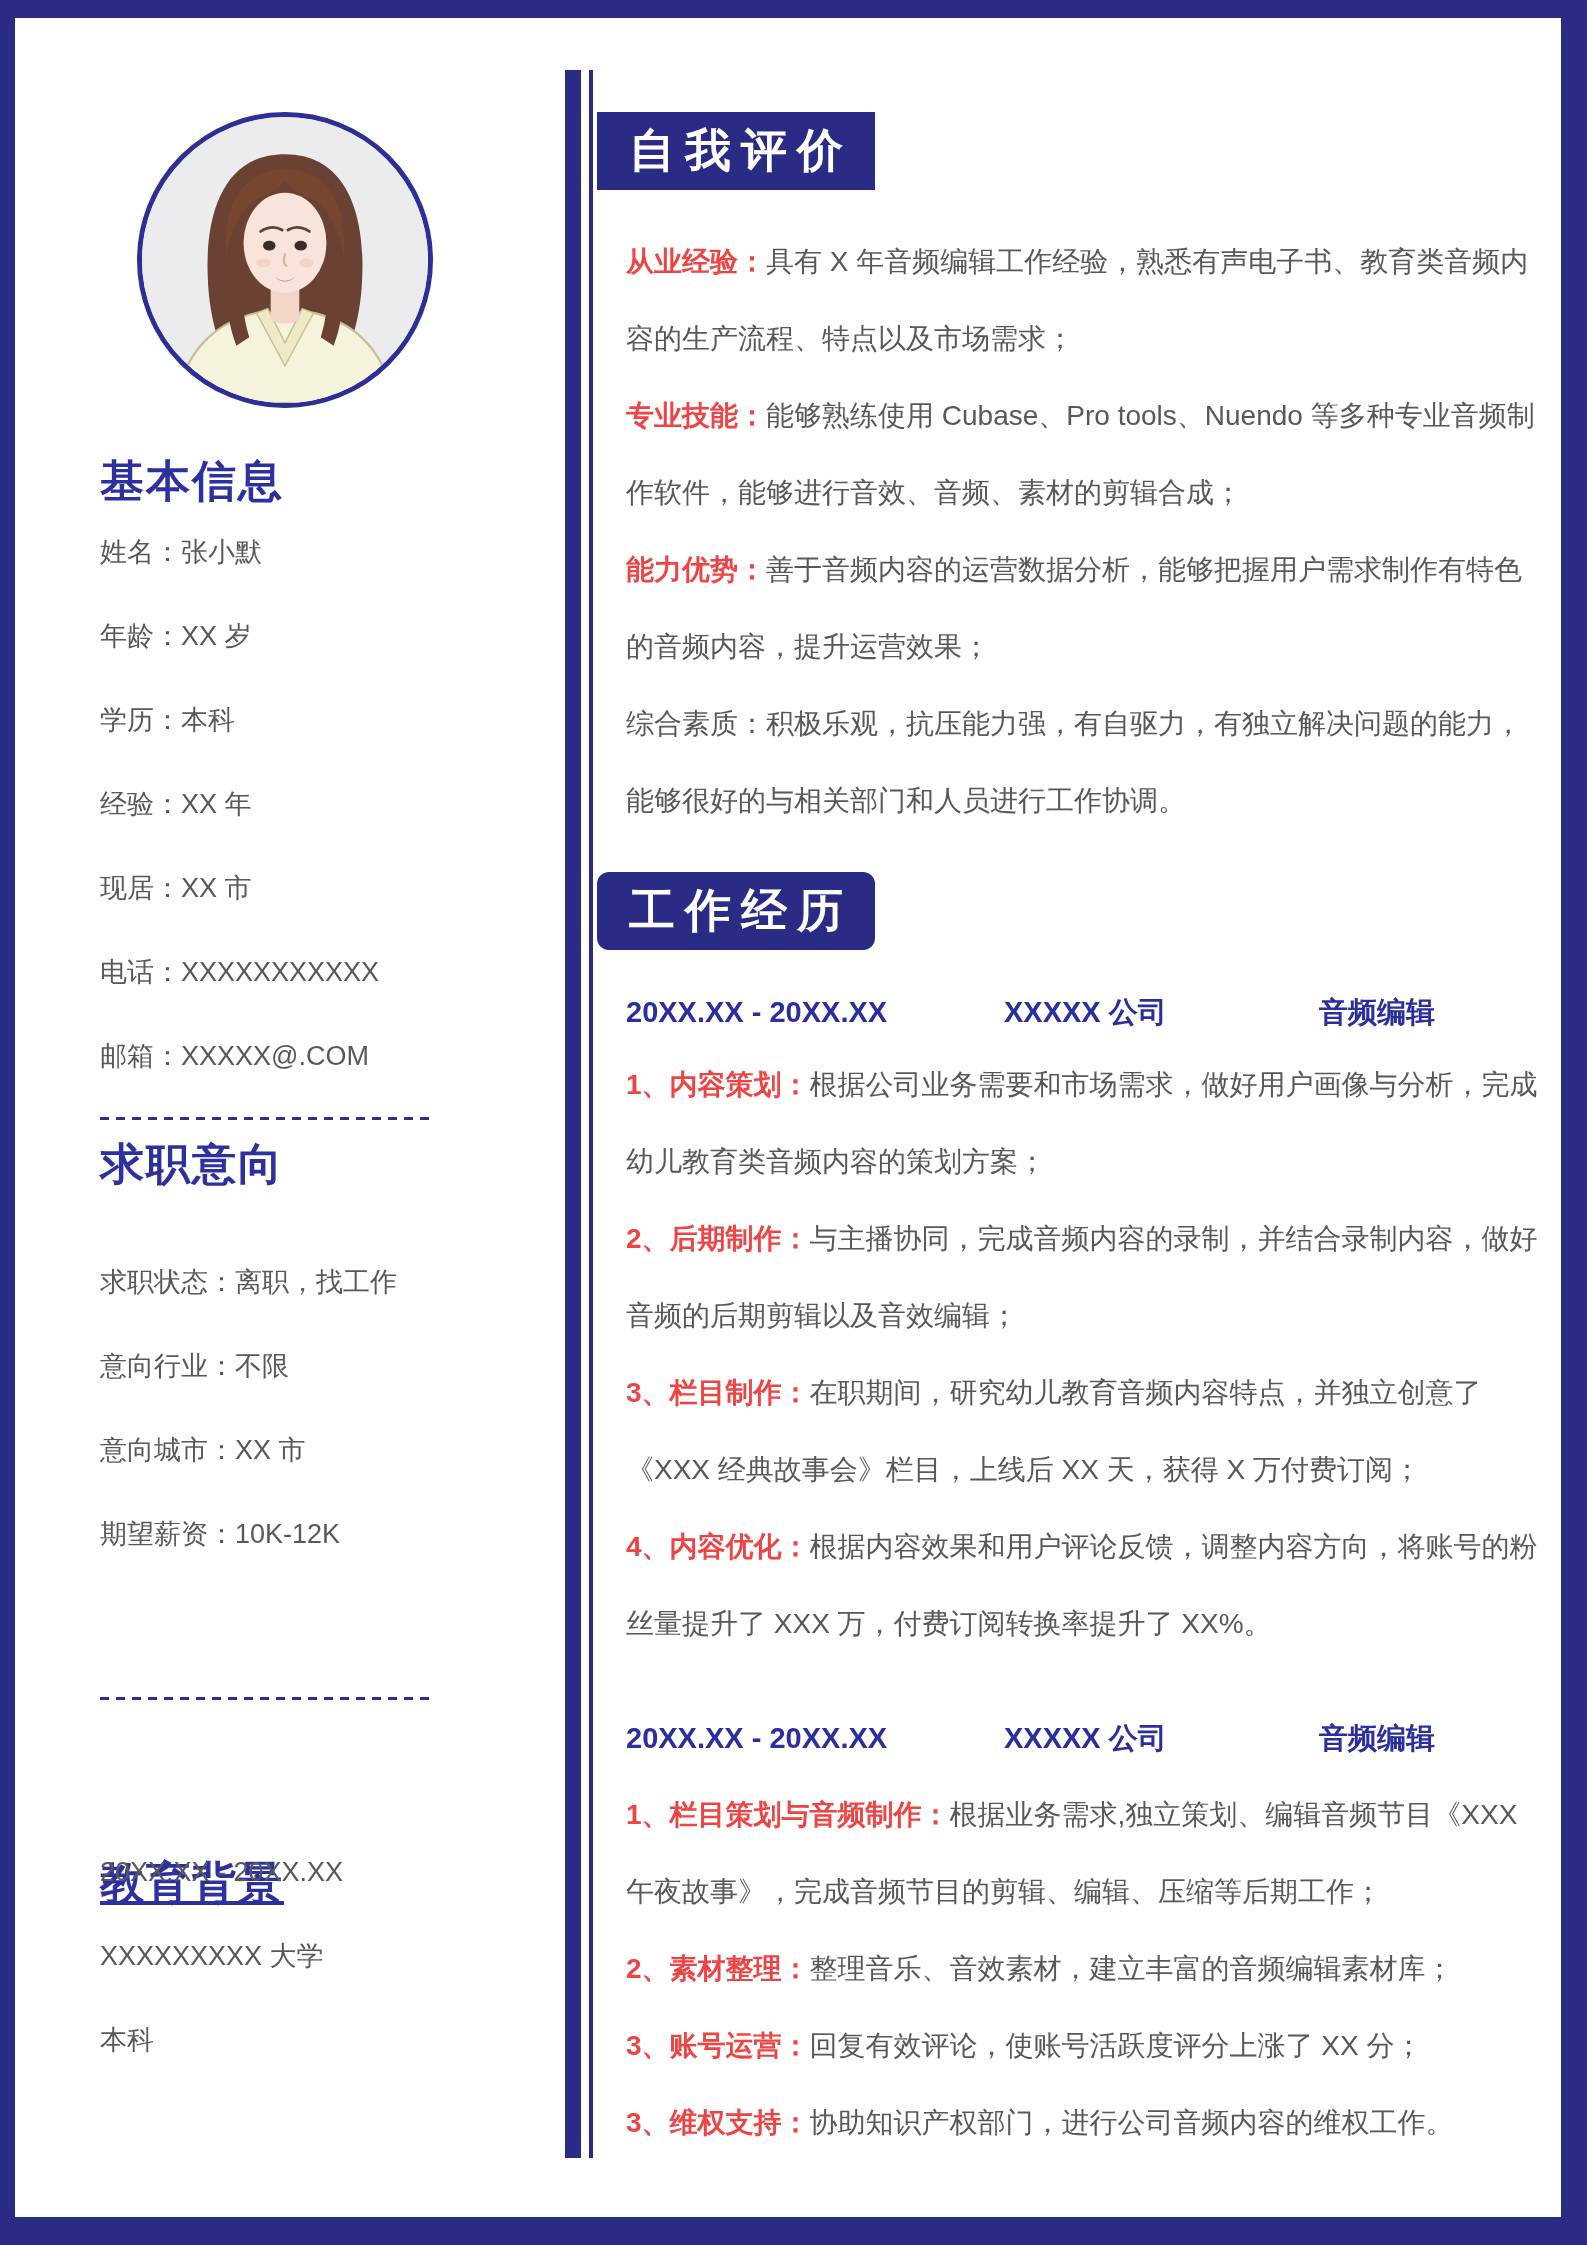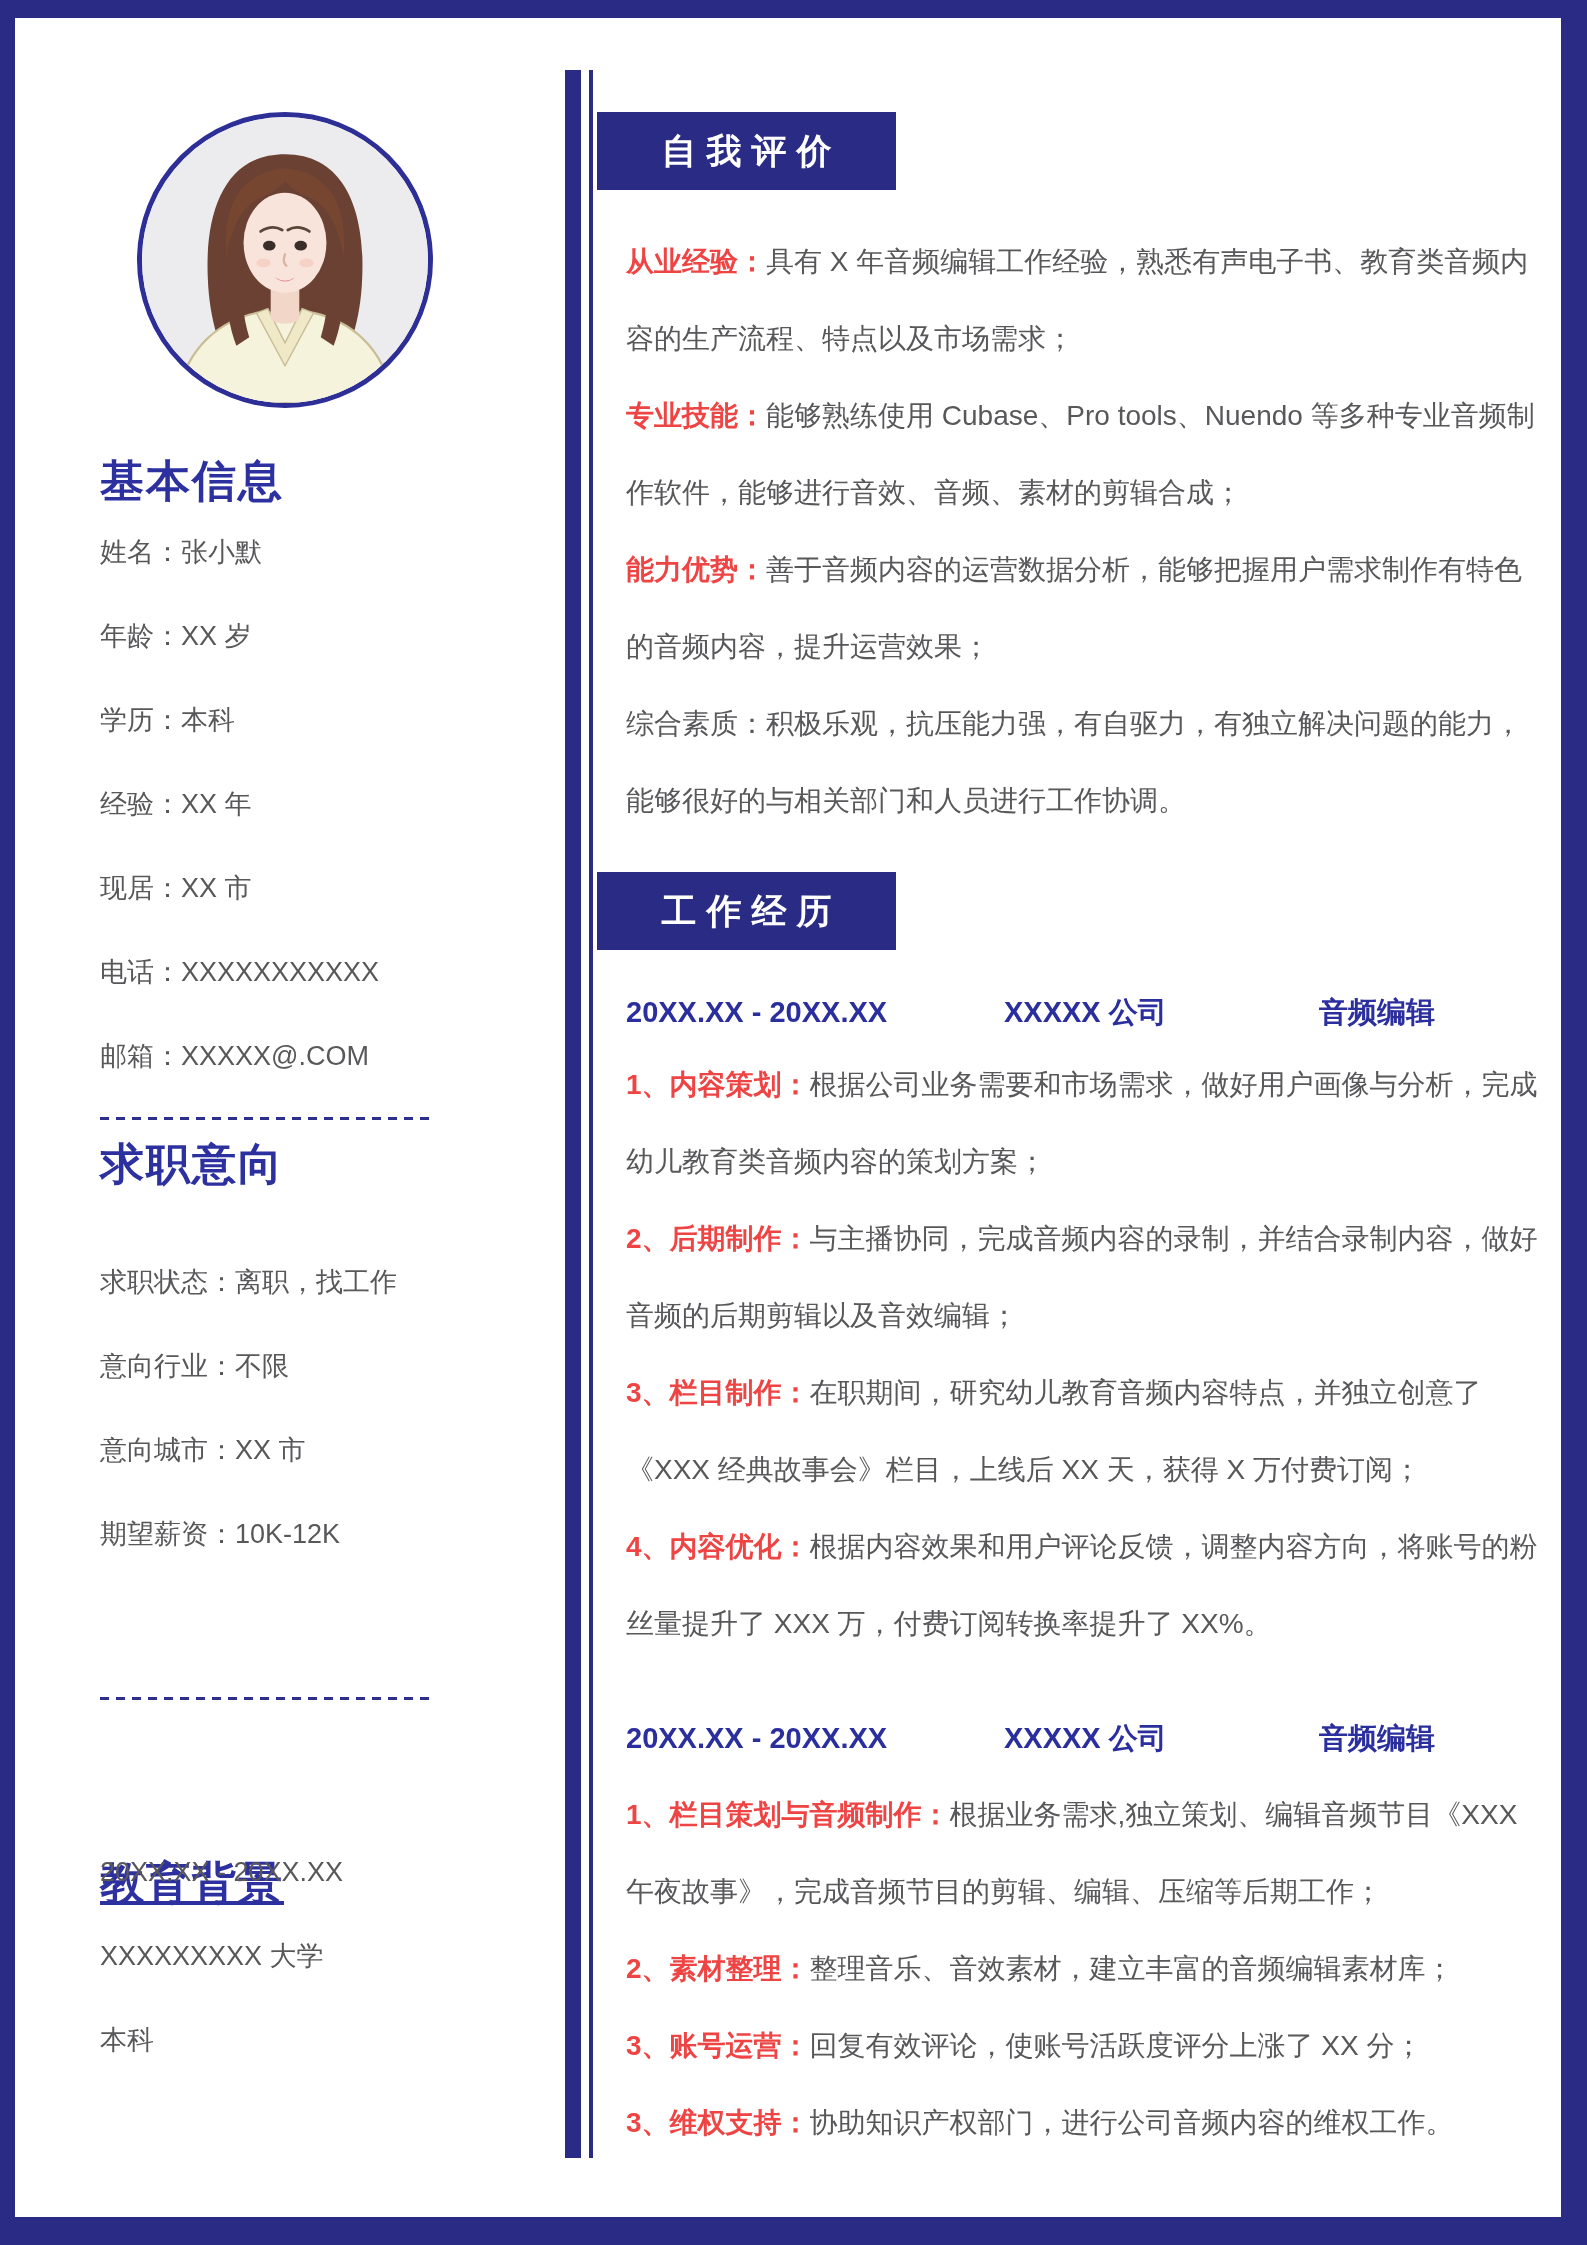--- a/index.html
+++ b/index.html
@@ -28,22 +28,22 @@
   .side-item{height:84px;line-height:84px;font-size:27px;color:#58585b;white-space:nowrap;}
   .dashed{
     position:absolute;left:100px;width:332px;height:3px;
     background:repeating-linear-gradient(90deg,#2c2f8e 0 9px,transparent 9px 16px);
   }
   
   .vline-thick{position:absolute;left:565px;top:70px;width:16px;height:2088px;background:#292b84;}
   .vline-thin{position:absolute;left:589px;top:70px;width:4px;height:2088px;background:#292b84;}
   
   .badge{
-    position:absolute;left:597px;width:299px;height:78px;background:#292b84;
-    color:#ffffff;font-size:35px;font-weight:bold;letter-spacing:10px;
+    position:absolute;left:597px;width:278px;height:78px;background:#292b84;
+    color:#ffffff;font-size:46px;font-weight:bold;letter-spacing:10px;
     display:flex;align-items:center;justify-content:center;padding-left:10px;box-sizing:border-box;
   }
   .flow{position:absolute;left:626px;width:918px;font-size:28px;line-height:77px;color:#58585b;text-align:left;}
   .flow p{margin:0;}
   .lbl{font-weight:bold;color:#ef4444;}
   .lbl.plain{font-weight:normal;color:#58585b;}
   .entry-head{position:absolute;left:626px;width:918px;height:40px;line-height:40px;
     font-size:29px;font-weight:bold;color:#2b2f9e;white-space:nowrap;}
   .entry-head .co{position:absolute;left:378px;}
   .entry-head .pos{position:absolute;left:693px;}
@@ -126,21 +126,21 @@
 
   <div class="badge" style="top:112px;">自我评价</div>
 
   <div class="flow" style="top:223px;">
     <p><span class="lbl">从业经验：</span><span>具有 X 年音频编辑工作经验，熟悉有声电子书、教育类音频内容的生产流程、特点以及市场需求；</span></p>
     <p><span class="lbl">专业技能：</span><span>能够熟练使用 Cubase、Pro tools、Nuendo 等多种专业音频制作软件，能够进行音效、音频、素材的剪辑合成；</span></p>
     <p><span class="lbl">能力优势：</span><span>善于音频内容的运营数据分析，能够把握用户需求制作有特色的音频内容，提升运营效果；</span></p>
     <p><span class="lbl plain">综合素质：</span><span>积极乐观，抗压能力强，有自驱力，有独立解决问题的能力，能够很好的与相关部门和人员进行工作协调。</span></p>
   </div>
 
-  <div class="badge" style="top:872px;">工作经历</div>
+  <div class="badge" style="top:872px;border-radius:12px;">工作经历</div>
 
   <div class="entry-head" style="top:992px;">
     <span>20XX.XX - 20XX.XX</span>
     <span class="co">XXXXX 公司</span>
     <span class="pos">音频编辑</span>
   </div>
   <div class="flow" style="top:1046px;">
     <p><span class="lbl">1、内容策划：</span><span>根据公司业务需要和市场需求，做好用户画像与分析，完成幼儿教育类音频内容的策划方案；</span></p>
     <p><span class="lbl">2、后期制作：</span><span>与主播协同，完成音频内容的录制，并结合录制内容，做好音频的后期剪辑以及音效编辑；</span></p>
     <p><span class="lbl">3、栏目制作：</span><span>在职期间，研究幼儿教育音频内容特点，并独立创意了《XXX 经典故事会》栏目，上线后 XX 天，获得 X 万付费订阅；</span></p>

